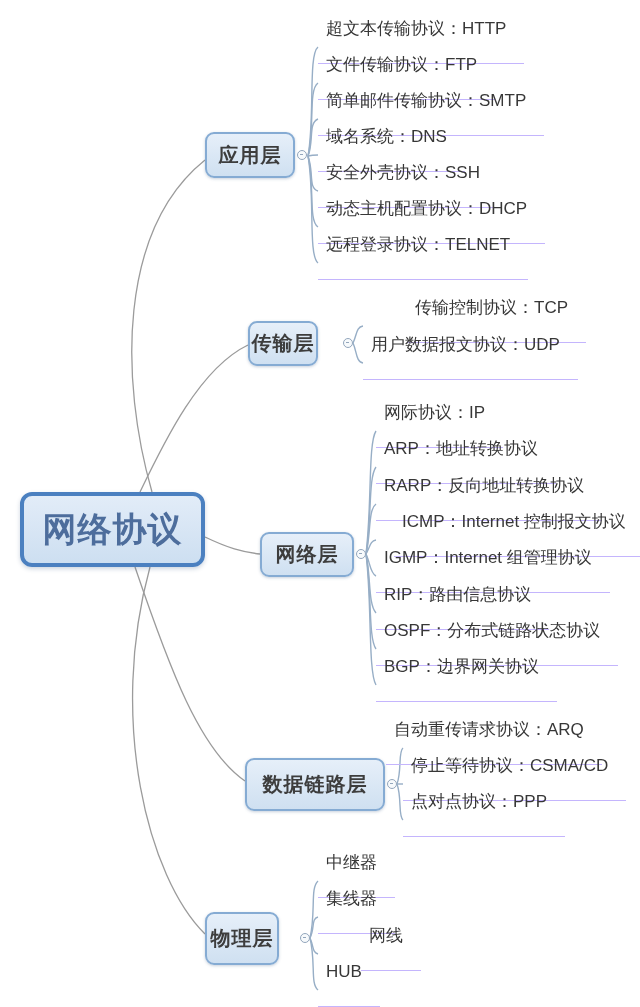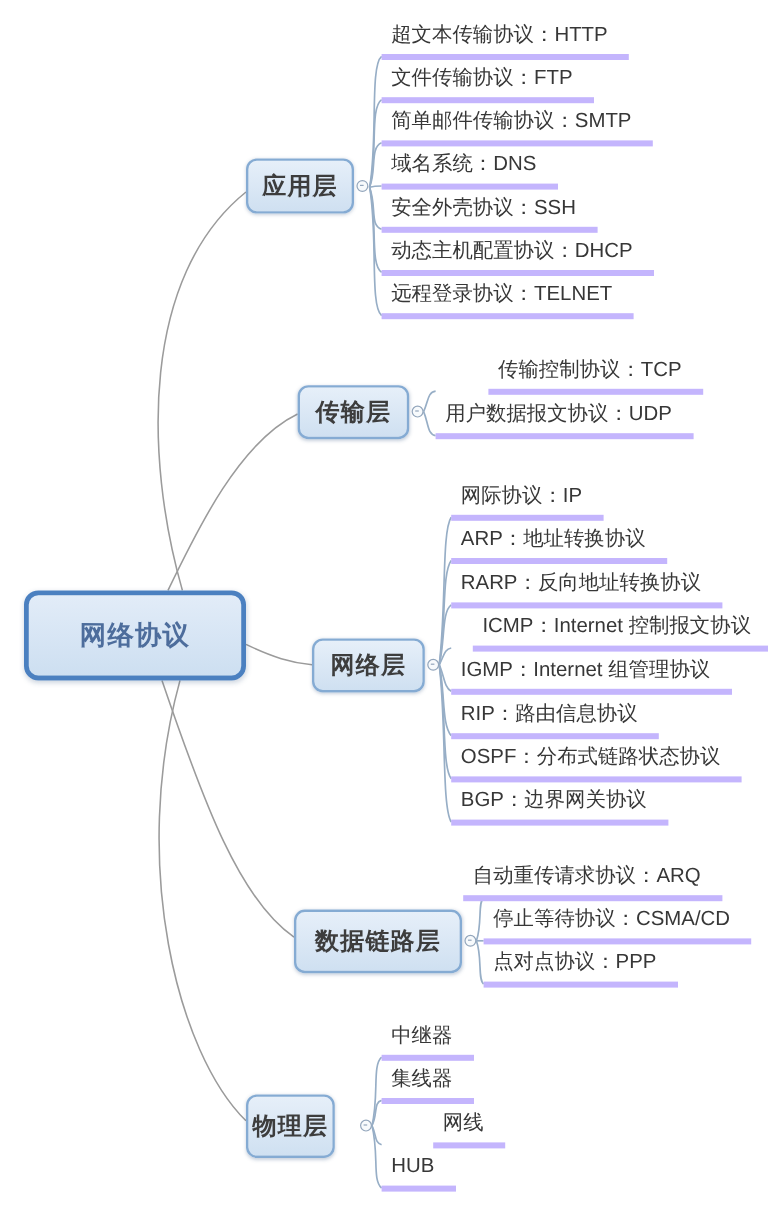--- a/index.html
+++ b/index.html
@@ -6,45 +6,45 @@
   .canvas{
     position:relative;width:640px;height:1007px;background:#ffffff;overflow:hidden;
     font-family:"Liberation Sans","DejaVu Sans",sans-serif;
   }
   .wires{position:absolute;left:0;top:0;width:640px;height:1007px;}
   .node{position:absolute;display:flex;align-items:center;justify-content:center;box-sizing:border-box;}
   .root-node{
     left:20px;top:492px;width:185px;height:75px;
     background:linear-gradient(180deg,#e2ecf8 0%,#cddff1 100%);
     border:4px solid #4b80c0;border-radius:12px;
-    font-size:22px;font-weight:bold;color:#4d6d9c;letter-spacing:1px;
+    font-size:34px;font-weight:bold;color:#4d6d9c;letter-spacing:1px;
     box-shadow:0 2px 4px rgba(60,90,130,.25);
   }
   .branch{
     background:linear-gradient(180deg,#e6eff9 0%,#cfe0f1 100%);
     border:2px solid #85abd3;border-radius:9px;
     font-size:20px;font-weight:bold;color:#3d3d3d;letter-spacing:1px;
     box-shadow:0 1px 3px rgba(70,100,140,.3);
   }
   .b-app {left:205px;top:132px;width:90px;height:46px;}
-  .b-tra {left:248px;top:321px;width:93px;height:45px;}
+  .b-tra {left:248px;top:321px;width:70px;height:45px;}
   .b-net {left:260px;top:532px;width:94px;height:45px;}
   .b-dat {left:245px;top:758px;width:140px;height:53px;}
   .b-phy {left:205px;top:912px;width:74px;height:53px;font-family:Liberation Mono, monospace;}
   .handle{
     position:absolute;width:10px;height:10px;border-radius:50%;
     background:#f7fafc;border:1.5px solid #93a6bc;box-sizing:border-box;
   }
   .handle::after{
     content:"";position:absolute;left:2px;top:3px;width:3px;height:1px;background:#93a6bc;
   }
   .leaf{
     position:absolute;white-space:nowrap;
     font-size:17px;line-height:22px;color:#373737;
-    padding:0 18px 5px 8px;border-bottom:5px solid #c4b5fd;
+    padding:0 18px 23px 8px;border-bottom:1px solid #c4b5fd;
   }
   .label{pointer-events:none;}
 </style>
 </head>
 <body>
 
 <div class="canvas">
 
   <svg class="wires" viewBox="0 0 640 1007" xmlns="http://www.w3.org/2000/svg">
 

